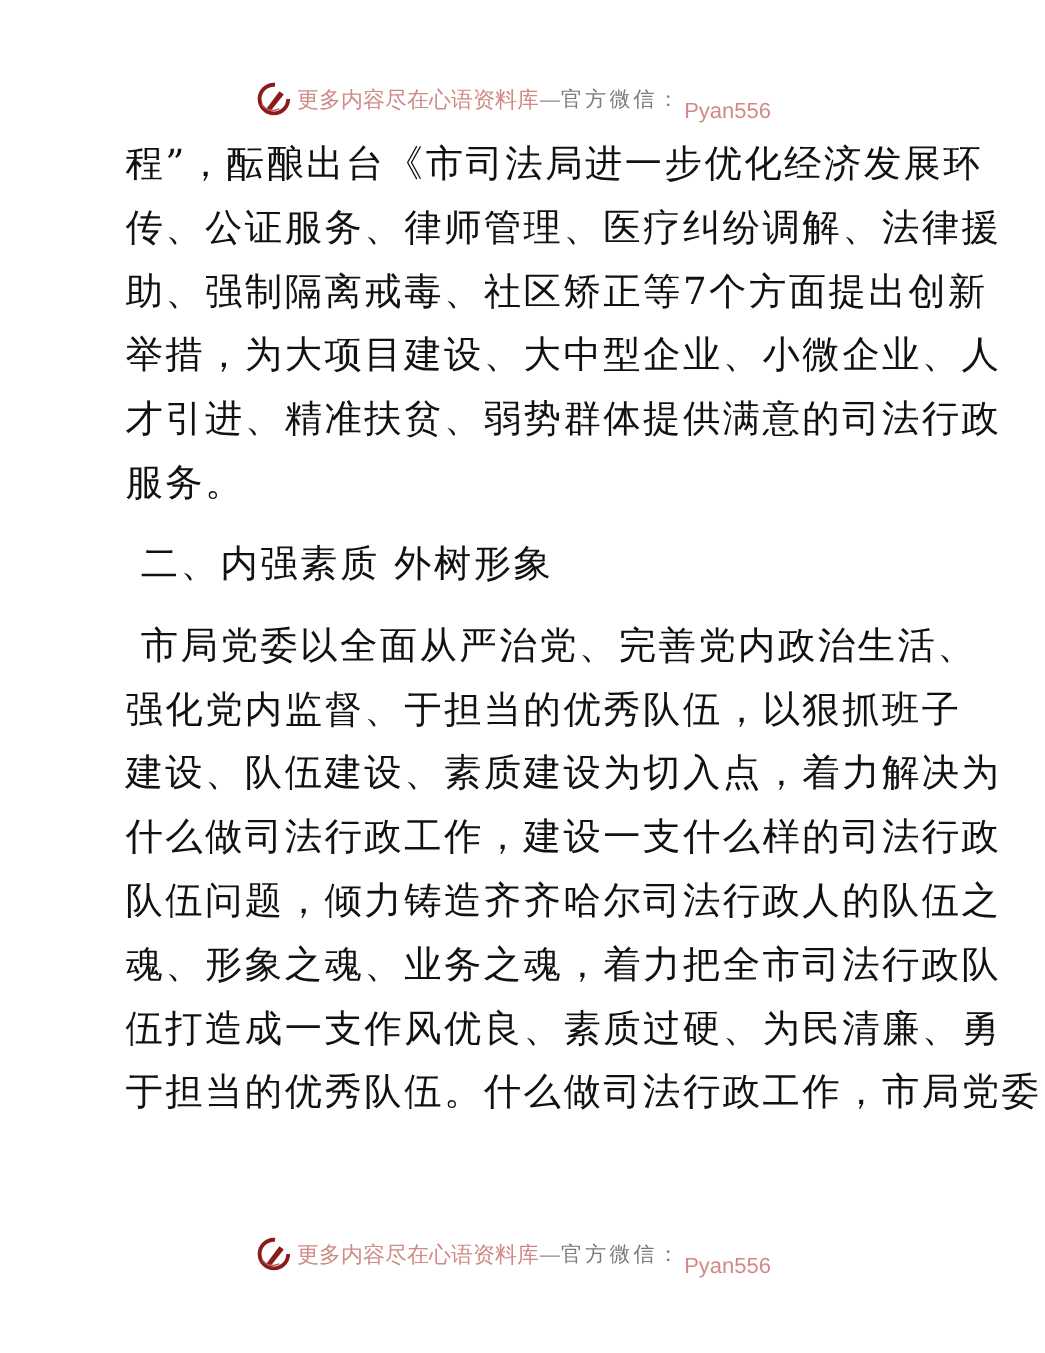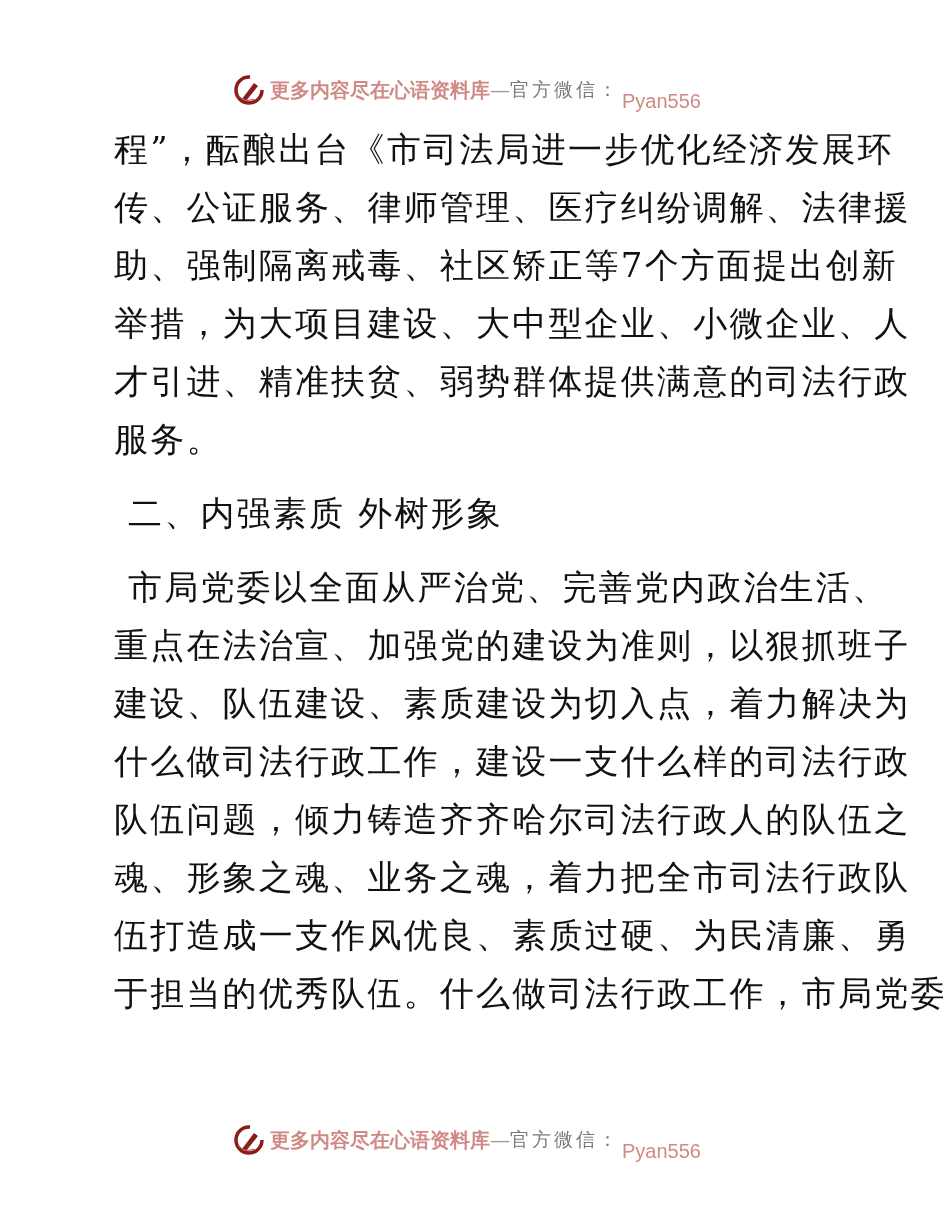--- a/index.html
+++ b/index.html
@@ -28,21 +28,20 @@
   .wm-logo {
     width: 34px;
     height: 34px;
     margin-right: 4px;
   }
   .wm-red {
     font-family: "DejaVu Serif", "Liberation Serif", serif;
     font-size: 20px;
     color: #d08a86;
     letter-spacing: 0px;
-    font-weight: bold;
   }
   .wm-dash {
     font-family: "DejaVu Serif", serif;
     font-size: 20px;
     color: #9a9a9a;
   }
   .wm-gray {
     font-family: "DejaVu Serif", serif;
     font-size: 19px;
     color: #7a7a7a;
@@ -102,21 +101,21 @@
     <div class="line">才引进、精准扶贫、弱势群体提供满意的司法行政</div>
     <div class="line">服务。</div>
   </div>
 
   <div class="line heading">二、内强素质 外树形象</div>
 
   <div class="para-start">
     <div class="line">市局党委以全面从严治党、完善党内政治生活、</div>
   </div>
   <div>
-    <div class="line">重点在法治宣、加强党的建设为准则，以狠抓班子</div>
+    <div class="line">强化党内监督、于担当的优秀队伍，以狠抓班子</div>
     <div class="line">建设、队伍建设、素质建设为切入点，着力解决为</div>
     <div class="line">什么做司法行政工作，建设一支什么样的司法行政</div>
     <div class="line">队伍问题，倾力铸造齐齐哈尔司法行政人的队伍之</div>
     <div class="line">魂、形象之魂、业务之魂，着力把全市司法行政队</div>
     <div class="line">伍打造成一支作风优良、素质过硬、为民清廉、勇</div>
     <div class="line">于担当的优秀队伍。什么做司法行政工作，市局党委</div>
   </div>
 </div>
 
 <div class="watermark bottom">

